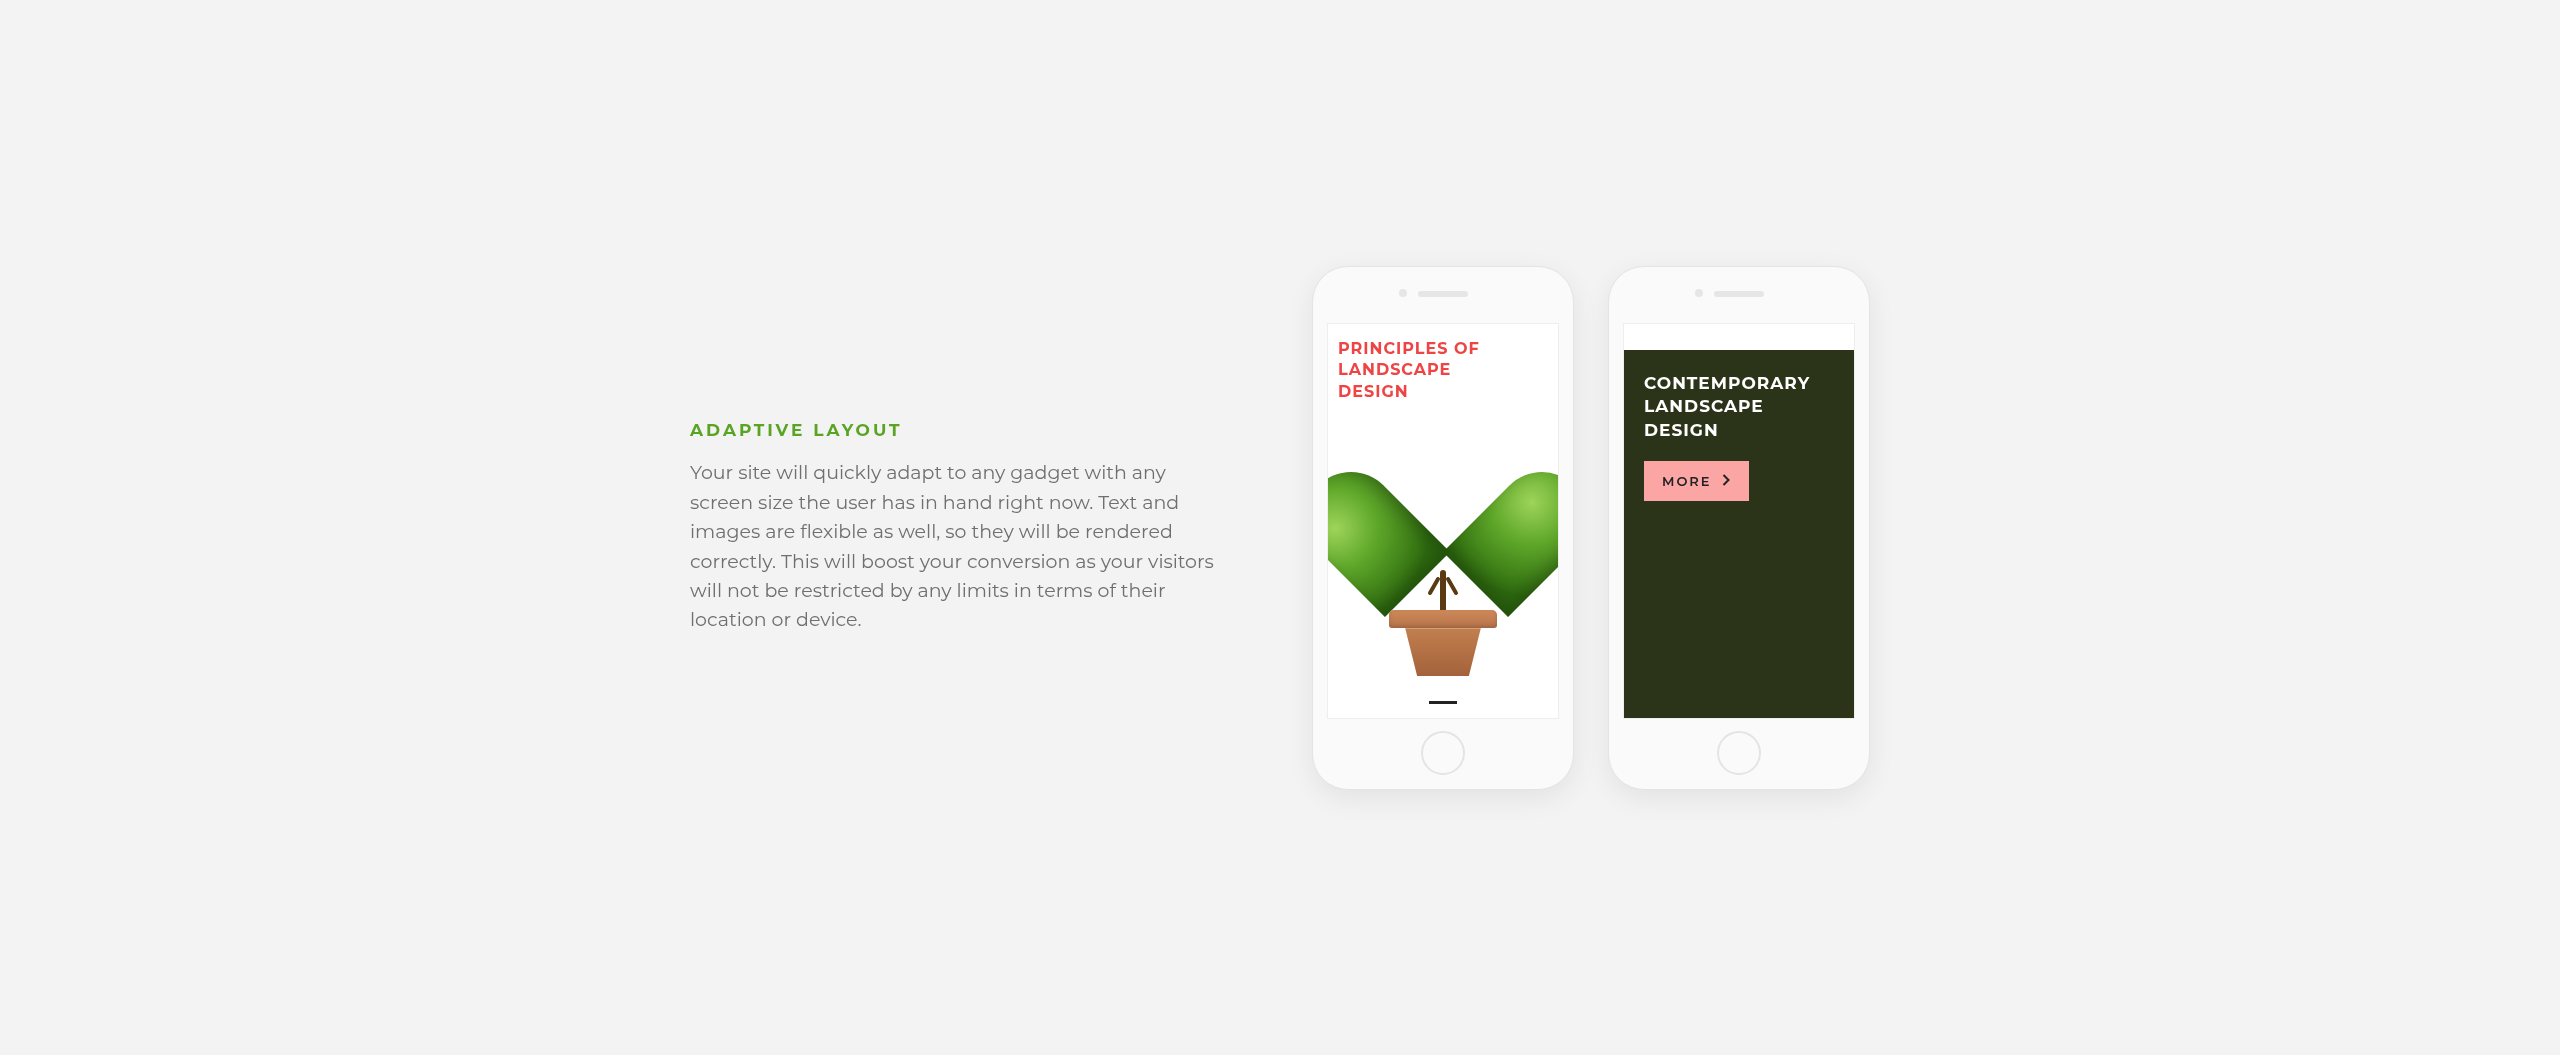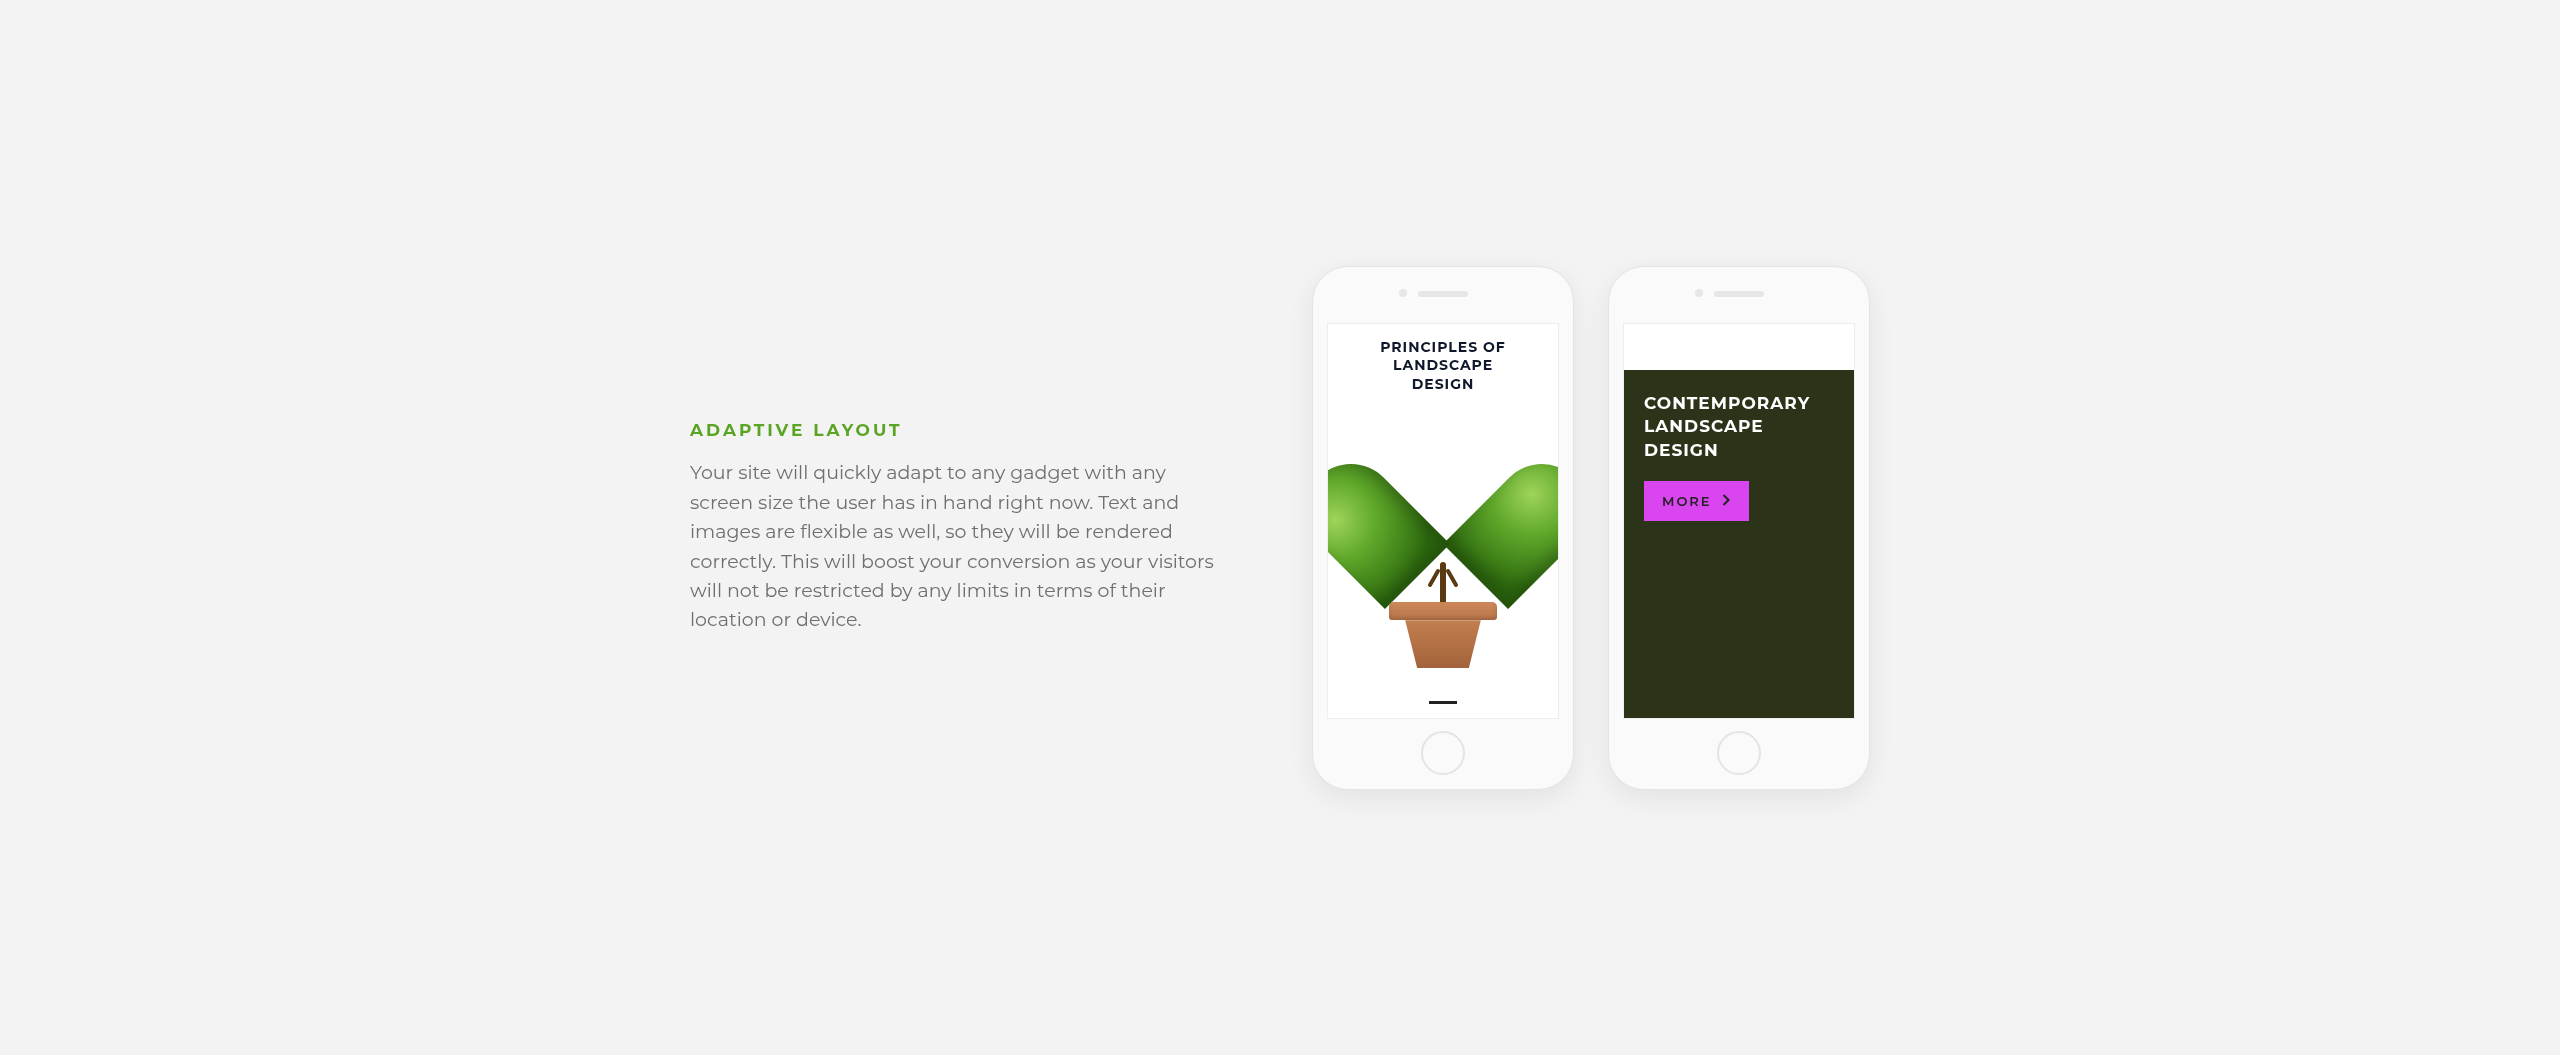--- a/index.html
+++ b/index.html
@@ -82,27 +82,26 @@
   }
   .screen {
     flex: 1;
     background: #fff;
     border: 1px solid #eee;
     overflow: hidden;
     position: relative;
   }
   
   .p1-title {
-    text-align: center;
-    font-weight: 700;
-    font-size: 14px;
+    font-weight: 700;
+    font-size: 16px;
     letter-spacing: 1px;
     line-height: 1.35;
     padding: 14px 10px 4px 10px;
-    color: #0f172a;
+    color: #ef4444;
   }
   .plant-area {
     position: relative;
     height: 260px;
     margin-top: 6px;
   }
   .heart-shape {
     width: 170px;
     height: 150px;
     position: absolute;
@@ -165,41 +164,40 @@
     background: #222;
   }
   
   .p2-screen { padding: 0; }
   .p2-top-gap { height: 26px; background: #fff; }
   .p2-panel {
     background: #2b3318;
     padding: 22px 36px 22px 20px;
     color: #fff;
     height: calc(100% - 26px);
-    margin-top: 20px;
   }
   .p2-title {
     font-size: 17px;
     font-weight: 700;
     letter-spacing: 1px;
     line-height: 1.4;
     margin-bottom: 18px;
   }
   .p2-body {
     font-size: 11px;
     line-height: 1.55;
     color: #e6e6e0;
     margin-bottom: 22px;
     max-width: 190px;
   }
   .more-btn {
     display: inline-flex;
     align-items: center;
     gap: 10px;
-    background: #d946ef;
+    background: #fca5a5;
     color: #222;
     font-weight: 600;
     font-size: 13px;
     letter-spacing: 2px;
     padding: 12px 18px;
     cursor: pointer;
   }
   .more-btn svg { width: 9px; height: 12px; }
 </style>
 </head>

